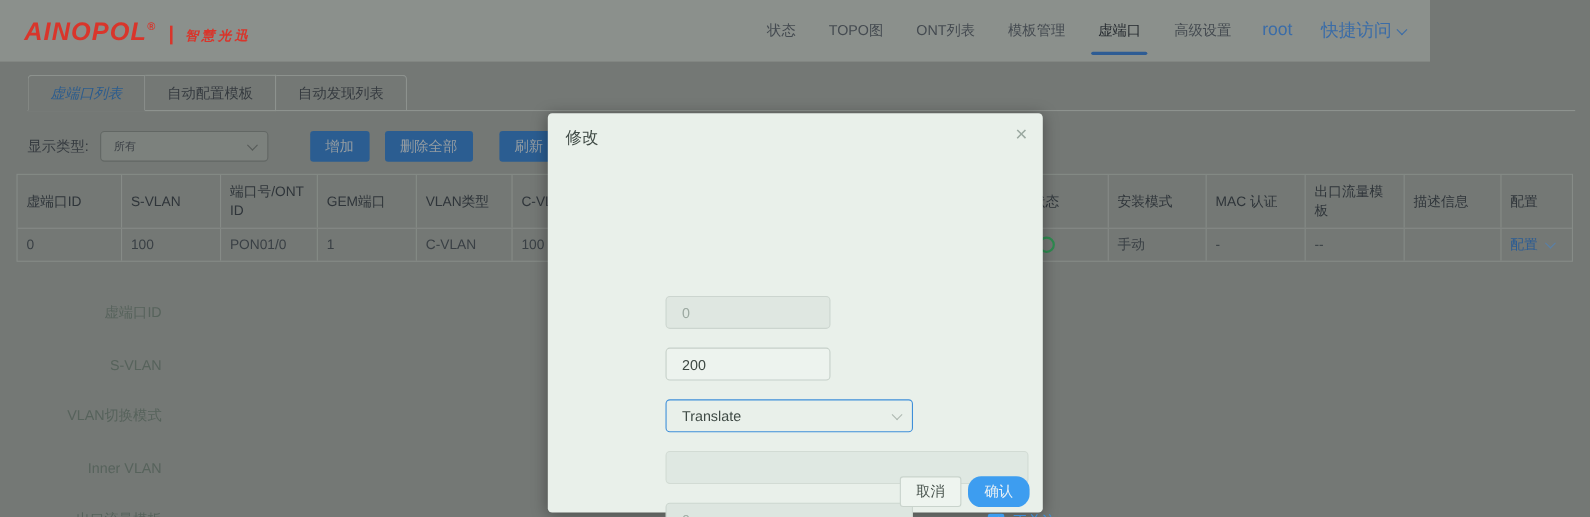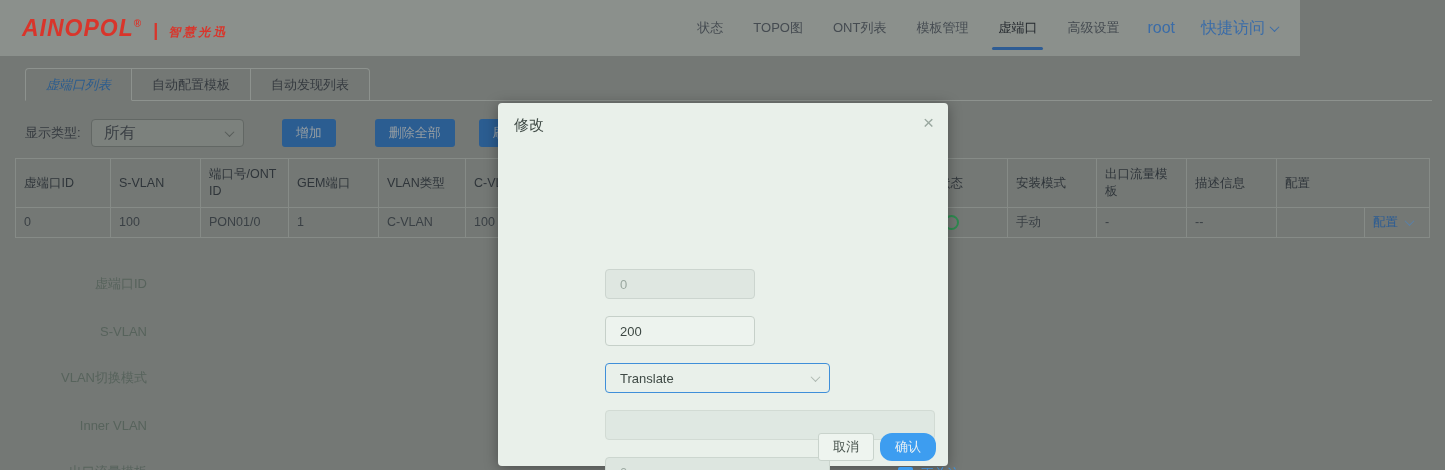--- a/index.html
+++ b/index.html
@@ -28,26 +28,26 @@
   .tab { height:33px; padding:0 20px; display:flex; align-items:center; font-size:13px;
     color:#363b40; border:1px solid #8d928e; border-left:none; cursor:pointer; }
   .tab:first-child { border-left:1px solid #8d928e; border-top-left-radius:4px;font-style:italic; }
   .tab:last-child { border-top-right-radius:4px; }
   .tab.active { color:#2b5c8e; border-bottom:1px solid #747875; }
 
   .filterbar { position:absolute; left:25px; top:118px; height:30px; display:flex; align-items:center; }
   .filter-label { font-size:13px; color:#363b40; margin-right:10px; }
   .sel { height:28px; background:#7c817d; border:1px solid #626764; border-radius:4px;
     display:flex; align-items:center; justify-content:space-between; padding:0 10px 0 12px;
-    font-size:16px; color:#3c4146; cursor:pointer; }
+    font-size:10px; color:#3c4146; cursor:pointer; }
   .filter-sel { width:153px; }
   .filter-sel .chev { color:#565b58; }
   .btn-primary-dim { height:28px; border:none; border-radius:3px; background:#2b5d91; color:#959da2;
     font-size:13px; padding:0 14px; cursor:pointer; font-family:inherit; }
-  .btn-add { margin-left:38px; } .btn-delall { margin-left:39px; } .btn-refresh { margin-left:24px; }
+  .btn-add { margin-left:38px; } .btn-delall { margin-left:14px; } .btn-refresh { margin-left:24px; }
 
   .table { position:absolute; left:15px; top:158px; width:1415px; border:1px solid #868b87; }
   .trow { display:grid; grid-template-columns:95px 90px 88px 90px 87px 90px 374px 78px 89px 90px 90px 88px 64px; }
   .trow.head { height:49px; border-bottom:1px solid #868b87; }
   .trow.body { height:29px; }
   .tcell { padding:0 8px; display:flex; align-items:center; font-size:12.5px; color:#3a4045;
     border-right:1px solid #868b87; overflow:hidden; word-break:break-all; line-height:1.35; }
   .tcell:last-child { border-right:none; }
   .trow.head .tcell { color:#2f353a; }
   .status-ring { width:15px; height:15px; border:2px solid #2e8b50; border-radius:50%; margin-left:6px; }
@@ -130,20 +130,21 @@
   <div class="trow head">
     <div class="tcell">虚端口ID</div>
     <div class="tcell">S-VLAN</div>
     <div class="tcell">端口号/ONT ID</div>
     <div class="tcell">GEM端口</div>
     <div class="tcell">VLAN类型</div>
     <div class="tcell">C-VLAN</div>
     <div class="tcell"></div>
     <div class="tcell">状态</div>
     <div class="tcell">安装模式</div>
+    <div class="tcell">MAC 认证</div>
     <div class="tcell">出口流量模板</div>
     <div class="tcell">描述信息</div>
     <div class="tcell">配置</div>
   </div>
   <div class="trow body">
     <div class="tcell">0</div>
     <div class="tcell">100</div>
     <div class="tcell">PON01/0</div>
     <div class="tcell">1</div>
     <div class="tcell">C-VLAN</div>

